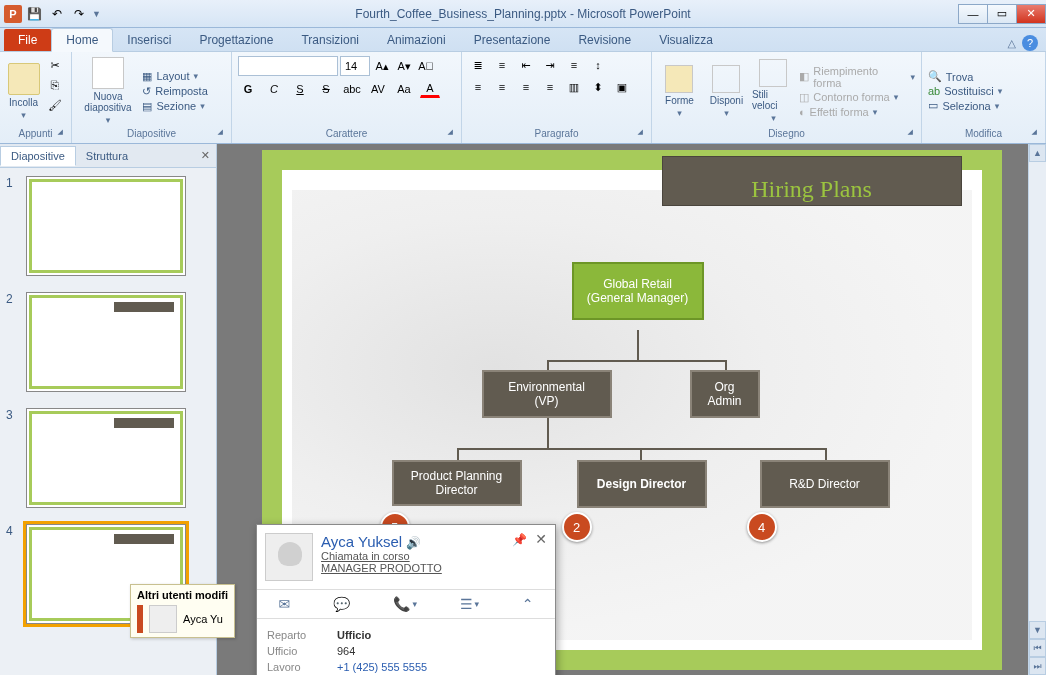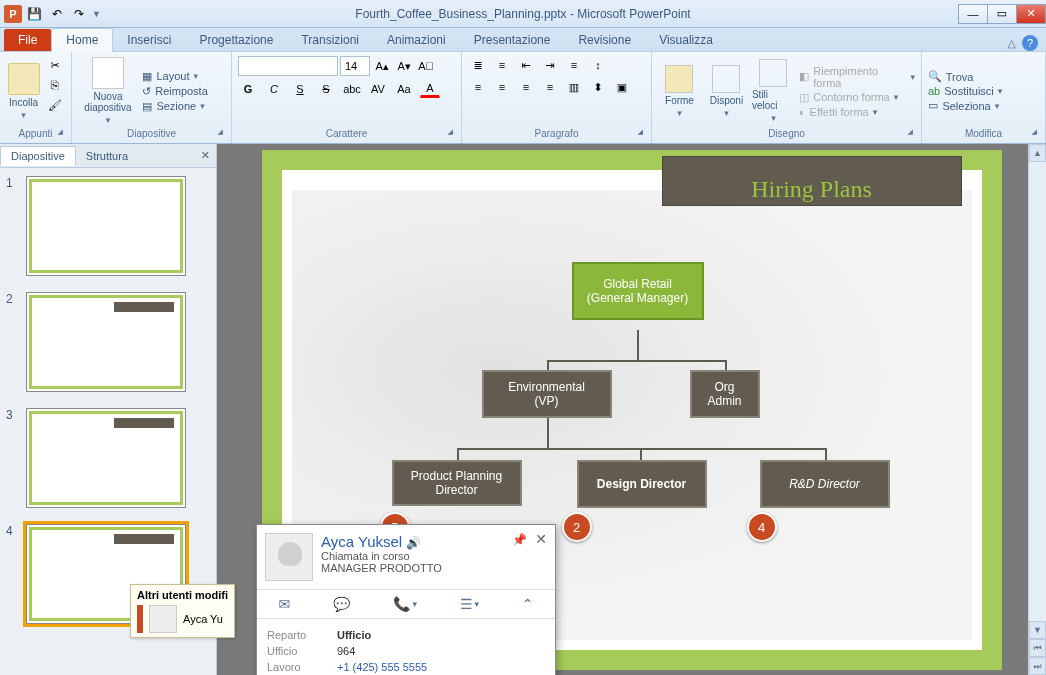--- a/index.html
+++ b/index.html
@@ -64,21 +64,21 @@
 .conn { position:absolute; background:#615b50; }
 .badge { position:absolute; width: 30px; height: 30px; background: #c94a20; border: 2px solid #fff; border-radius: 50%; color:#fff; display:flex;align-items:center;justify-content:center; font-size:13px; box-shadow: 0 1px 3px rgba(0,0,0,0.4); }
 
 
 .contact-card { position:absolute; left: 256px; top: 524px; width: 300px; background: #fff; border: 1px solid #8a8a8a; box-shadow: 2px 2px 8px rgba(0,0,0,0.3); z-index: 50; }
 .cc-header { display:flex; padding: 8px; gap: 8px; position:relative; }
 .cc-avatar { width: 48px; height: 48px; background: #eee; border:1px solid #ccc; position:relative; }
 .cc-avatar::after { content:""; position:absolute; left:12px; top:8px; width:24px; height:24px; background:#d0d0d0; border-radius:50% 50% 40% 40%; }
 .cc-status { position:absolute; left:0; top:0; bottom:0; width:6px; background:#c94a20; }
 .cc-name { color: #2a5db0; font-size: 15px; }
-.cc-sub { font-size: 11px; color: #555; }
+.cc-sub { font-size: 11px; color: #555; text-decoration: underline; }
 .cc-pin { position:absolute; right: 28px; top: 8px; font-size:12px; color:#666; cursor:pointer; }
 .cc-close { position:absolute; right: 8px; top: 6px; font-size:14px; color:#666; cursor:pointer; }
 .cc-actions { display:flex; justify-content:space-around; padding: 6px 0; border-top:1px solid #ddd; border-bottom:1px solid #ddd; }
 .cc-action { font-size: 14px; color: #5a7599; cursor:pointer; display:flex; gap:2px; align-items:center; }
 .cc-details { padding: 6px 10px; font-size: 11px; }
 .cc-row { display:flex; margin: 4px 0; }
 .cc-label { width: 70px; color: #888; }
 .cc-val { color: #333; }
 .cc-link { color: #2a5db0; }
 
@@ -359,21 +359,21 @@
         <div>Environmental</div>
         <div>(VP)</div>
       </div>
       <div class="org-box" style="left:130px; top:310px; width:130px; height:46px;">
         <div>Product Planning</div>
         <div>Director</div>
       </div>
       <div class="org-box" style="left:315px; top:310px; width:130px; height:48px;font-weight:bold;">
         <div>Design Director</div>
       </div>
-      <div class="org-box" style="left:498px; top:310px; width:130px; height:48px;font-style:italic;">
+      <div class="org-box" style="left:498px; top:310px; width:130px; height:48px;">
         <div>R&amp;D Director</div>
       </div>
 
       <div class="badge" style="left:118px; top:362px;">5</div>
       <div class="badge" style="left:300px; top:362px;">2</div>
       <div class="badge" style="left:485px; top:362px;">4</div>
     </div>
 
     <div class="vscroll">
       <div class="vscroll-btn">▲</div>

